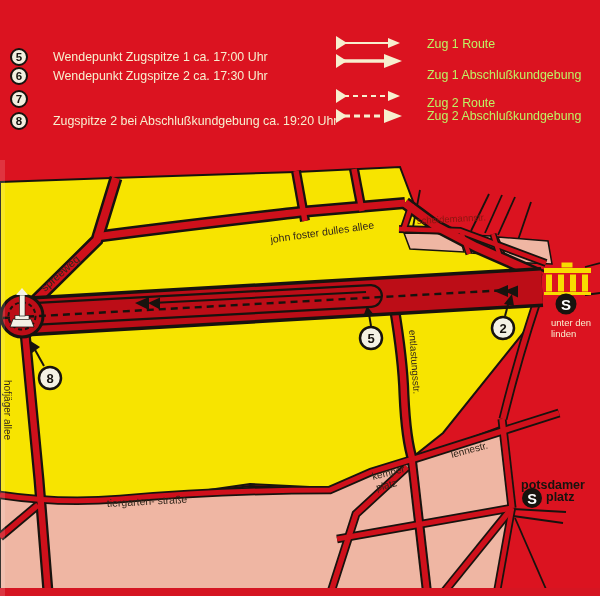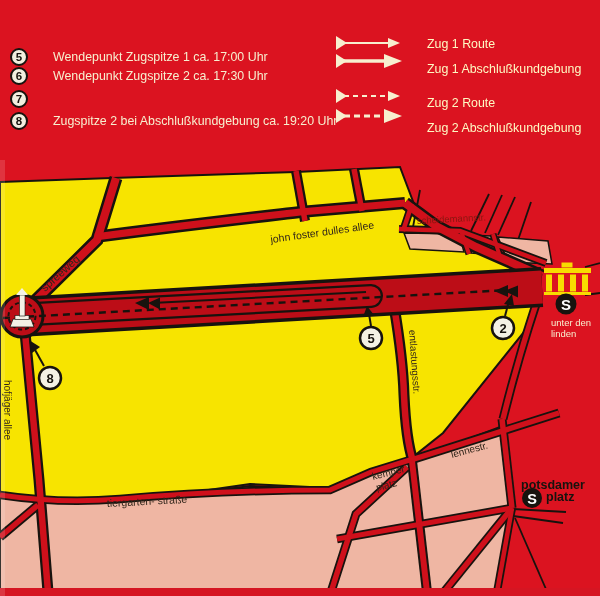--- a/index.html
+++ b/index.html
@@ -9,21 +9,21 @@
     background:#db1320; font-family:"Liberation Sans", sans-serif;
   }
   
   .legend-row { position:absolute; left:10px; display:flex; align-items:center; height:20px; }
   .badge {
     width:18px; height:18px; border-radius:50%; background:#f2efe0;
     border:2.5px solid #17130e; color:#17130e; font-weight:bold; font-size:11.5px;
     display:flex; align-items:center; justify-content:center; flex:0 0 auto;
   }
   .legend-text { margin-left:25px; color:#f7efcf; font-size:12.4px; white-space:nowrap; }
-  .route-label { position:absolute; left:427px; color:#fef9c3; font-size:12.4px; white-space:nowrap; }
+  .route-label { position:absolute; left:427px; color:#bef264; font-size:12.4px; white-space:nowrap; }
   
   svg text { font-family:"Liberation Sans", sans-serif; }
   .casing { fill:none; stroke:#17130e; }
   .core   { fill:none; stroke:#cf101b; }
   .core-dark { fill:none; stroke:#bc0d17; }
   .street { fill:#31251a; }
   .ink    { fill:#17130e; }
 </style>
 </head>
 <body>
@@ -68,23 +68,23 @@
       </g>
 
       <g>
         <polygon points="0,75 11,82 0,89" fill="#f7efcf"></polygon>
         <line x1="8" y1="82" x2="50" y2="82" stroke="#f7efcf" stroke-width="3" stroke-dasharray="6,4"></line>
         <polygon points="48,75 66,82 48,89" fill="#f7efcf"></polygon>
       </g>
     </svg>
 
     <div class="route-label" style="top:37px;">Zug 1 Route</div>
-    <div class="route-label" style="top:62px;">Zug 1 Abschlußkundgebung</div>
+    <div class="route-label" style="top:68px;">Zug 1 Abschlußkundgebung</div>
     <div class="route-label" style="top:96px;">Zug 2 Route</div>
-    <div class="route-label" style="top:109px;margin-top:12px;">Zug 2 Abschlußkundgebung</div>
+    <div class="route-label" style="top:109px;">Zug 2 Abschlußkundgebung</div>
   </div>
 
   <svg width="600" height="436" viewBox="0 160 600 436" style="position:absolute; left:0; top:160px;">
 
     <defs>
       <path id="d_spree" d="M22,314 L97,240 L116,178"></path>
       <path id="d_jfd" d="M95,237 C170,227 240,219 300,212 L405,203"></path>
       <path id="d_jfd2" d="M405,203 L436,226 L476,247 L542,276"></path>
       <path id="d_v1" d="M296,171 L305,221"></path>
       <path id="d_v2" d="M354,169 L362,211"></path>

